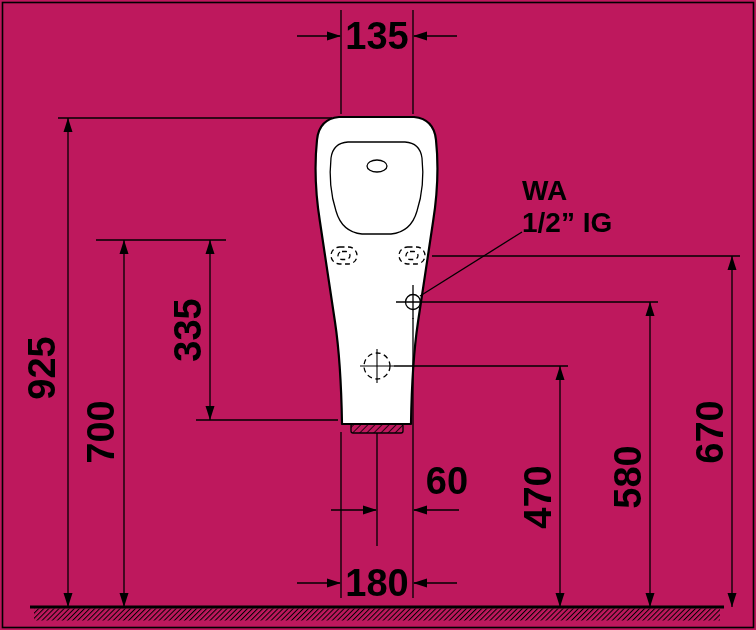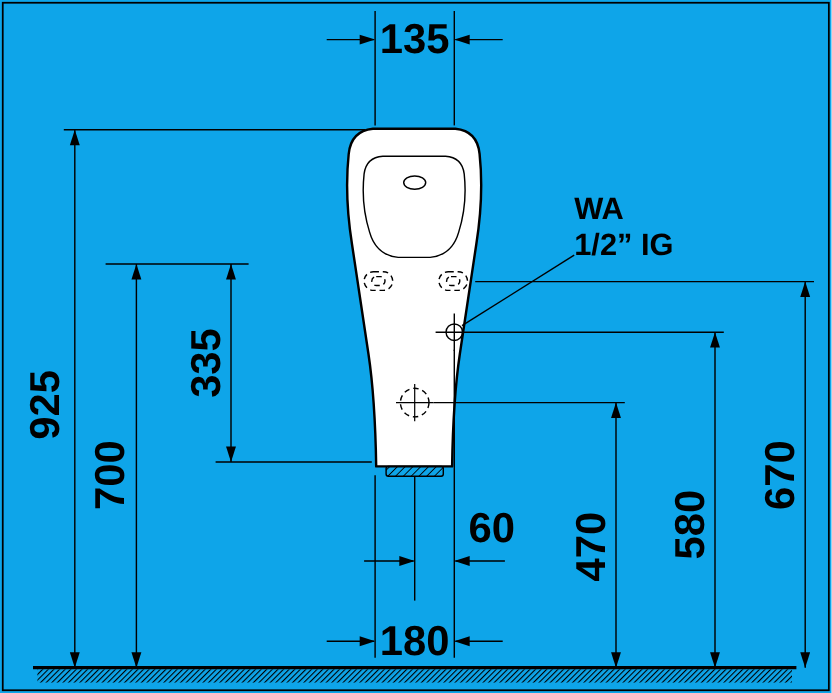--- a/index.html
+++ b/index.html
@@ -8,21 +8,21 @@
     background: #ffffff;
     width: 756px;
     height: 630px;
     overflow: hidden;
     font-family: "Liberation Sans", sans-serif;
   }
   .drawing-wrap {
     width: 756px;
     height: 630px;
     position: relative;
-    background: #0ea5e9;
+    background: #be185d;
   }
   svg { display: block; }
 
   .outline {
     fill: #ffffff;
     stroke: #000000;
     stroke-width: 2.2;
     stroke-linejoin: round;
   }
   .thin {

